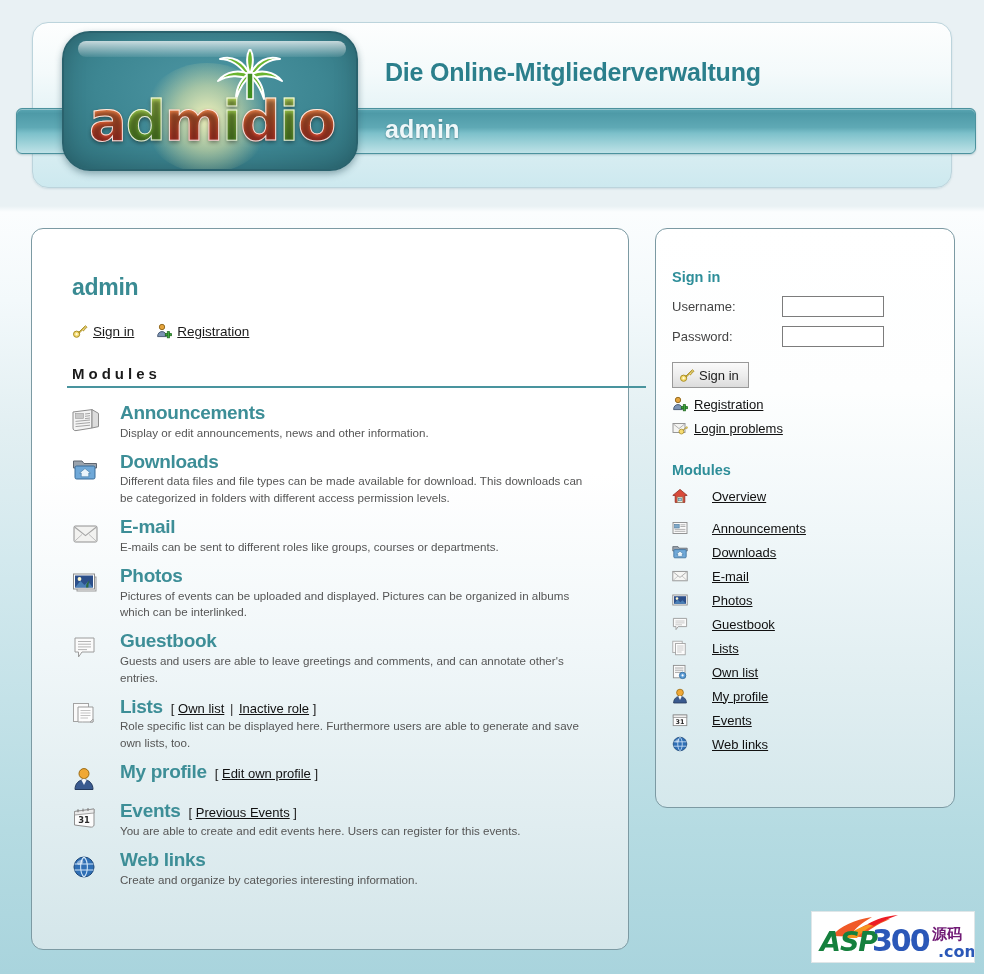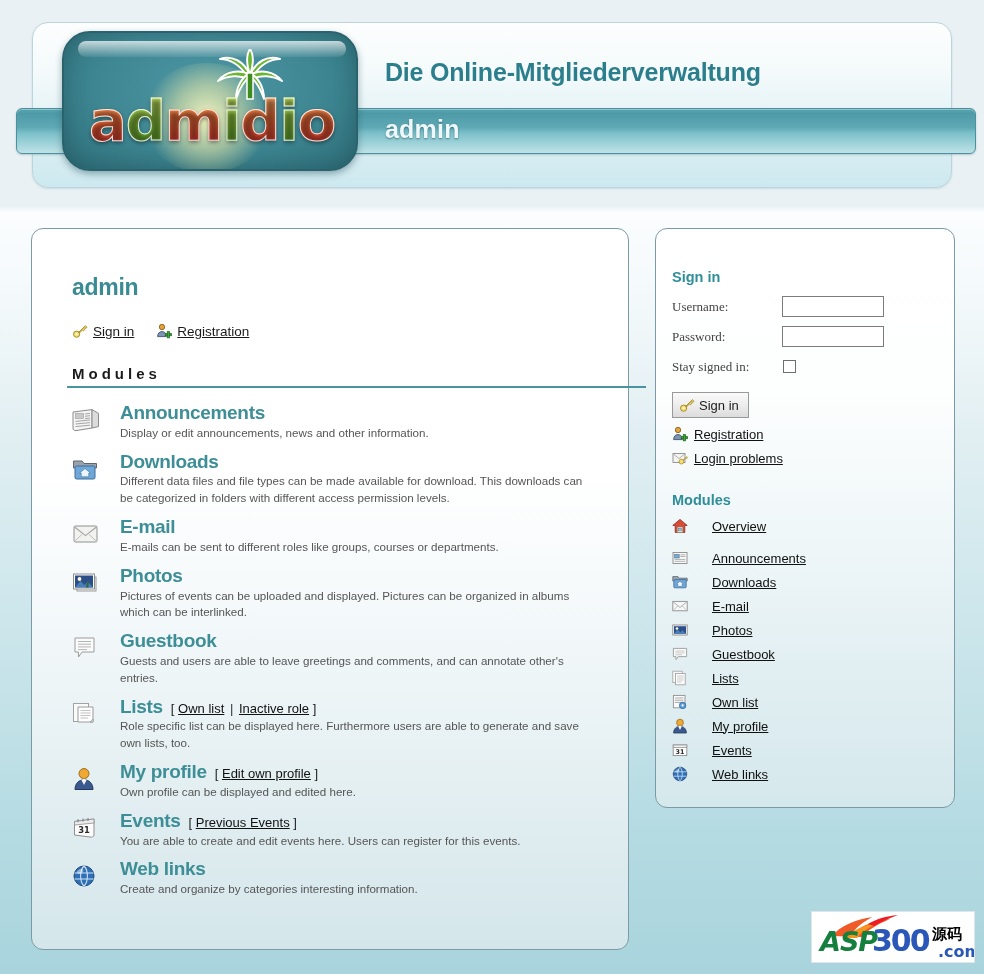--- a/index.html
+++ b/index.html
@@ -169,21 +169,21 @@
     margin-top: 1px; max-width: 525px;
   }
 
   
   #side-inner { position: absolute; left: 16px; top: 40px; width: 270px; }
   .side-head {
     font-size: 14.5px; font-weight: bold; color: #2e8e99;
     margin: 0 0 10px 0;
   }
   .form-row { display: flex; align-items: center; margin-bottom: 7px; height: 23px; }
-  .form-label { font-size: 13px; color: #444; width: 110px; font-family: Liberation Serif, serif; }
+  .form-label { font-size: 13px; color: #444; width: 110px; }
   .form-input {
     width: 102px; height: 21px;
     border: 1px solid #7c7c7c; background: #fff;
     font-size: 12px; padding: 0 3px;
     font-family: "Liberation Sans", sans-serif;
   }
   .form-check {
     width: 13px; height: 13px; border: 1px solid #6f6f6f;
     background: #fff; display: inline-block; margin-left: 1px;
   }
@@ -222,21 +222,21 @@
     color: #15803d; letter-spacing: -1px; line-height: 1;
   }
   .wm-300 {
     position: absolute; left: 60px; top: 14px;
     font-family: "DejaVu Sans", sans-serif;
     font-size: 30px; font-weight: bold;
     color: #2b58b8; letter-spacing: -2px; line-height: 1;
   }
   .wm-cn {
     position: absolute; left: 120px; top: 14px;
-    font-size: 15px; font-weight: bold; color: #000000; line-height: 1;
+    font-size: 15px; font-weight: bold; color: #701a75; line-height: 1;
   }
   .wm-com {
     position: absolute; left: 126px; top: 32px;
     font-family: "DejaVu Sans", sans-serif;
     font-size: 16px; font-weight: bold; color: #2b58b8; line-height: 1;
   }
 
   svg { display: block; }
   .ico { display: inline-block; vertical-align: middle; }
 </style>
@@ -437,21 +437,20 @@
             <path d="M9.4 12.9 L12 18 L14.6 12.9 L12 11.6 Z" fill="#f4f6fa"></path>
           </svg>
         </div>
         <div class="mod-body">
           <div class="mod-title-line">
             <span class="mod-title">My profile</span>
             <span class="mod-extra">[
               <a href="#">Edit own profile</a>
             ]</span>
           </div>
-          <div class="mod-desc">Own profile can be displayed and edited here.</div>
         </div>
       </div>
 
       <div class="mod-row">
         <div class="mod-icon">
           <svg width="28" height="24" viewBox="0 0 28 24">
             <path d="M2.5 5.5 L22 3 L22 19 C22 20.6 20 21.5 18 21 L2.5 19 Z" fill="#fcfcfc" stroke="#8f8f8f" stroke-width="1"></path>
             <path d="M2.5 5.5 L22 3 L22 7 L2.5 9 Z" fill="#ececec" stroke="#8f8f8f" stroke-width=".8"></path>
             <g stroke="#777" stroke-width="1">
               <line x1="6" y1="3.2" x2="6" y2="6.2"></line>
@@ -499,24 +498,20 @@
       <div class="form-row">
         <span class="form-label">Username:</span>
         <input class="form-input" type="text" value="" style="">
       </div>
 
       <div class="form-row">
         <span class="form-label">Password:</span>
         <input class="form-input" type="password" value="" style="">
       </div>
 
-      <div class="form-row">
-        <span class="form-label">Stay signed in:</span>
-        <span class="form-check"></span>
-      </div>
 
       <button id="signin-btn">
         <span class="ico">
           <svg width="16" height="16" viewBox="0 0 16 16">
             <circle cx="4.6" cy="11.2" r="3.1" fill="#f6dc72" stroke="#a98e26" stroke-width="1"></circle>
             <circle cx="4.6" cy="11.2" r="1.1" fill="#fffbe0"></circle>
             <path d="M6.6 9.4 L13.4 2.8 L15 4.3 L13.8 5.5 L12.8 4.6 L11.9 5.5 L12.9 6.4 L11.4 7.9 L10.4 7 L8.2 9.2 Z" fill="#f6dc72" stroke="#a98e26" stroke-width="1" stroke-linejoin="round"></path>
           </svg>
         </span>
         <span>Sign in</span>

